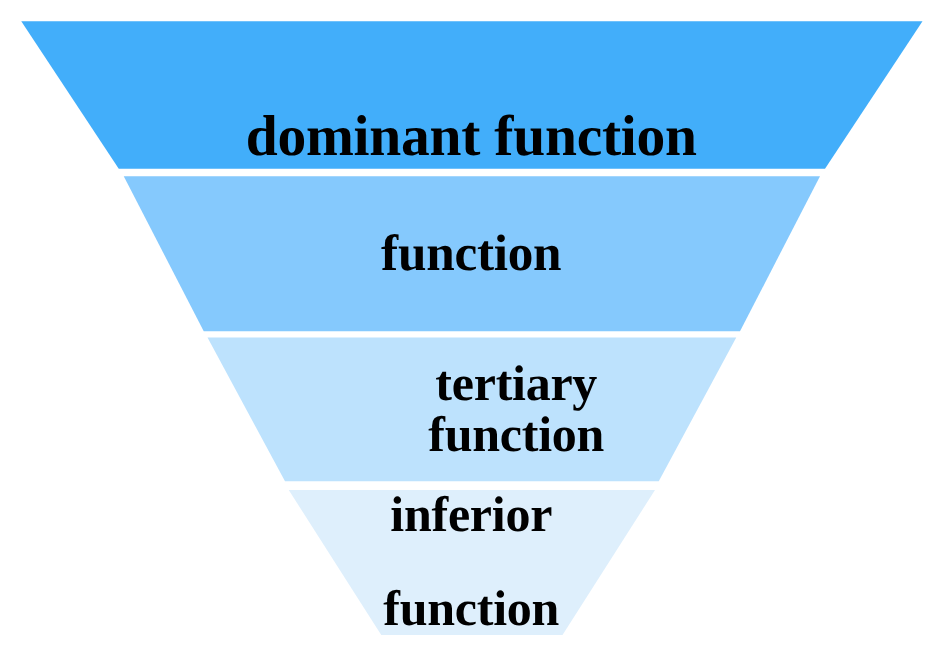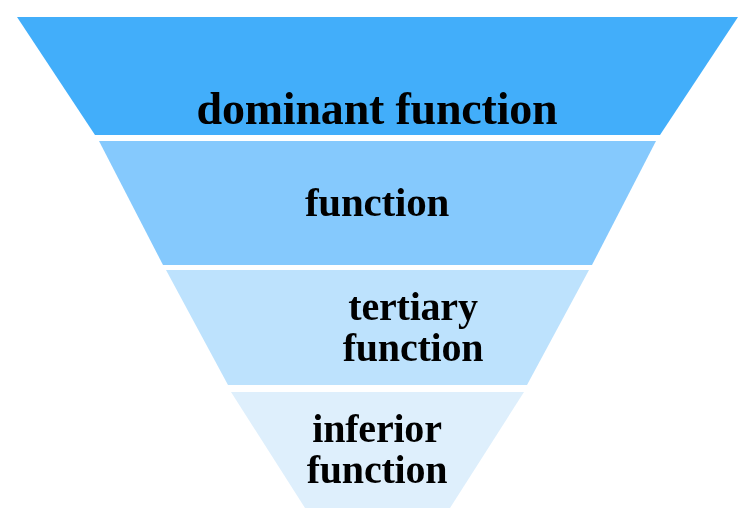--- a/index.html
+++ b/index.html
@@ -100,18 +100,18 @@
 
   <div class="funnel-label" id="label-band-2" style="color: rgb(0, 0, 0);">
     <span class="label-line">function</span>
   </div>
 
   <div class="funnel-label" id="label-band-3" style="color: rgb(0, 0, 0);">
     <span class="label-line">tertiary</span>
     <span class="label-line">function</span>
   </div>
 
-  <div class="funnel-label" id="label-band-4" style="color: rgb(0, 0, 0);">
+  <div class="funnel-label" id="label-band-4" style="color: rgb(0, 0, 0); justify-content: space-between;">
     <span class="label-line">inferior</span>
     <span class="label-line">function</span>
   </div>
 
 </div>
 
 </body></html>

